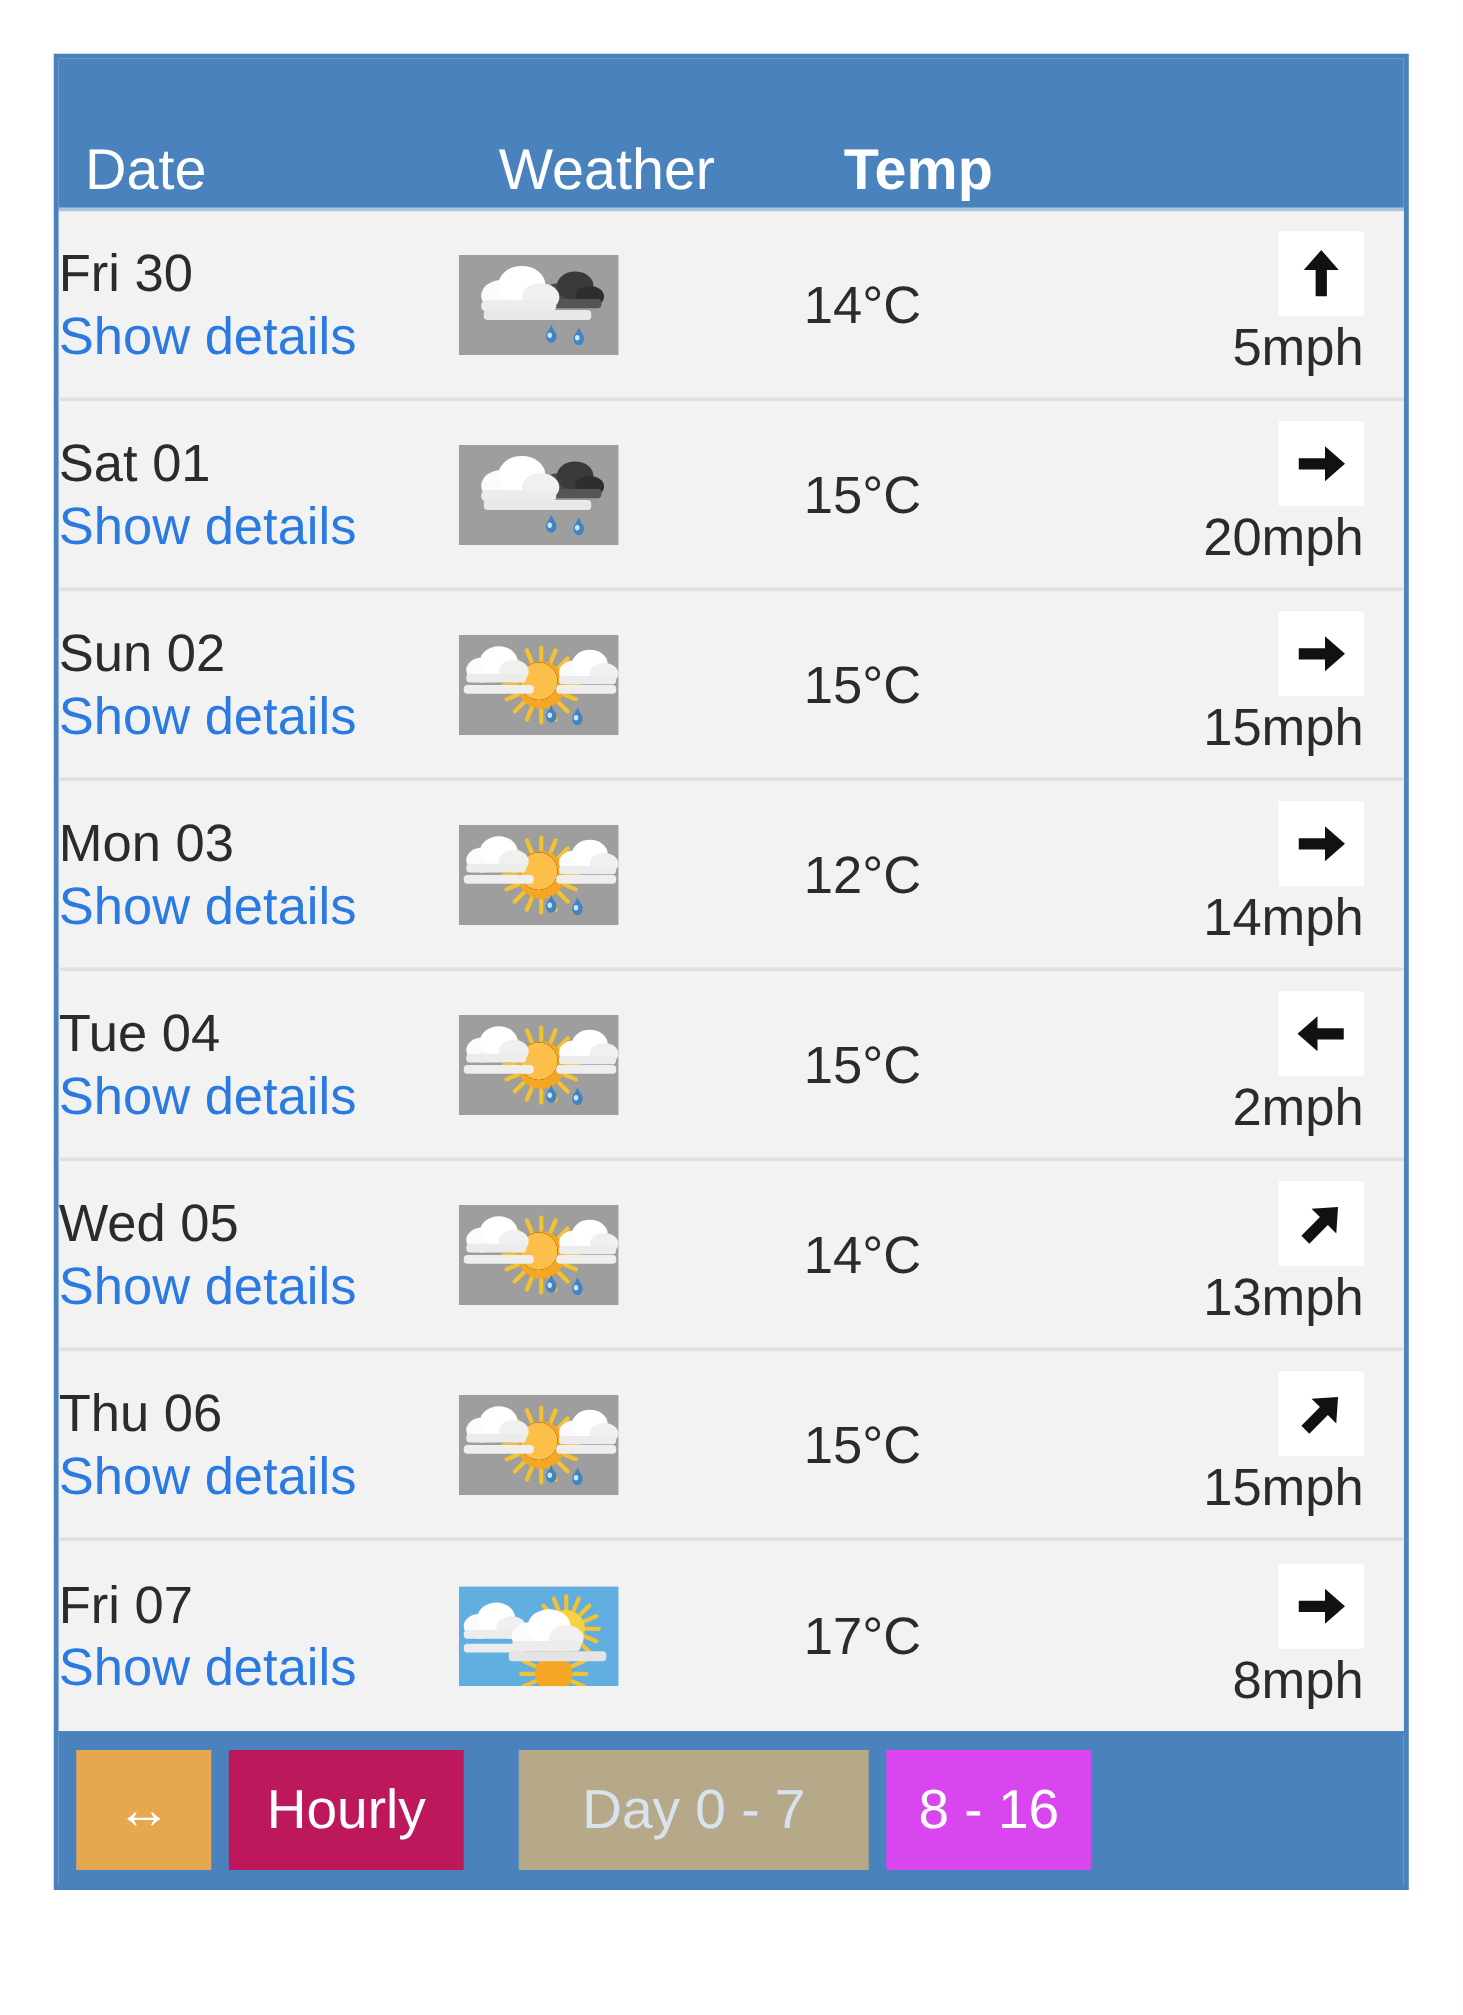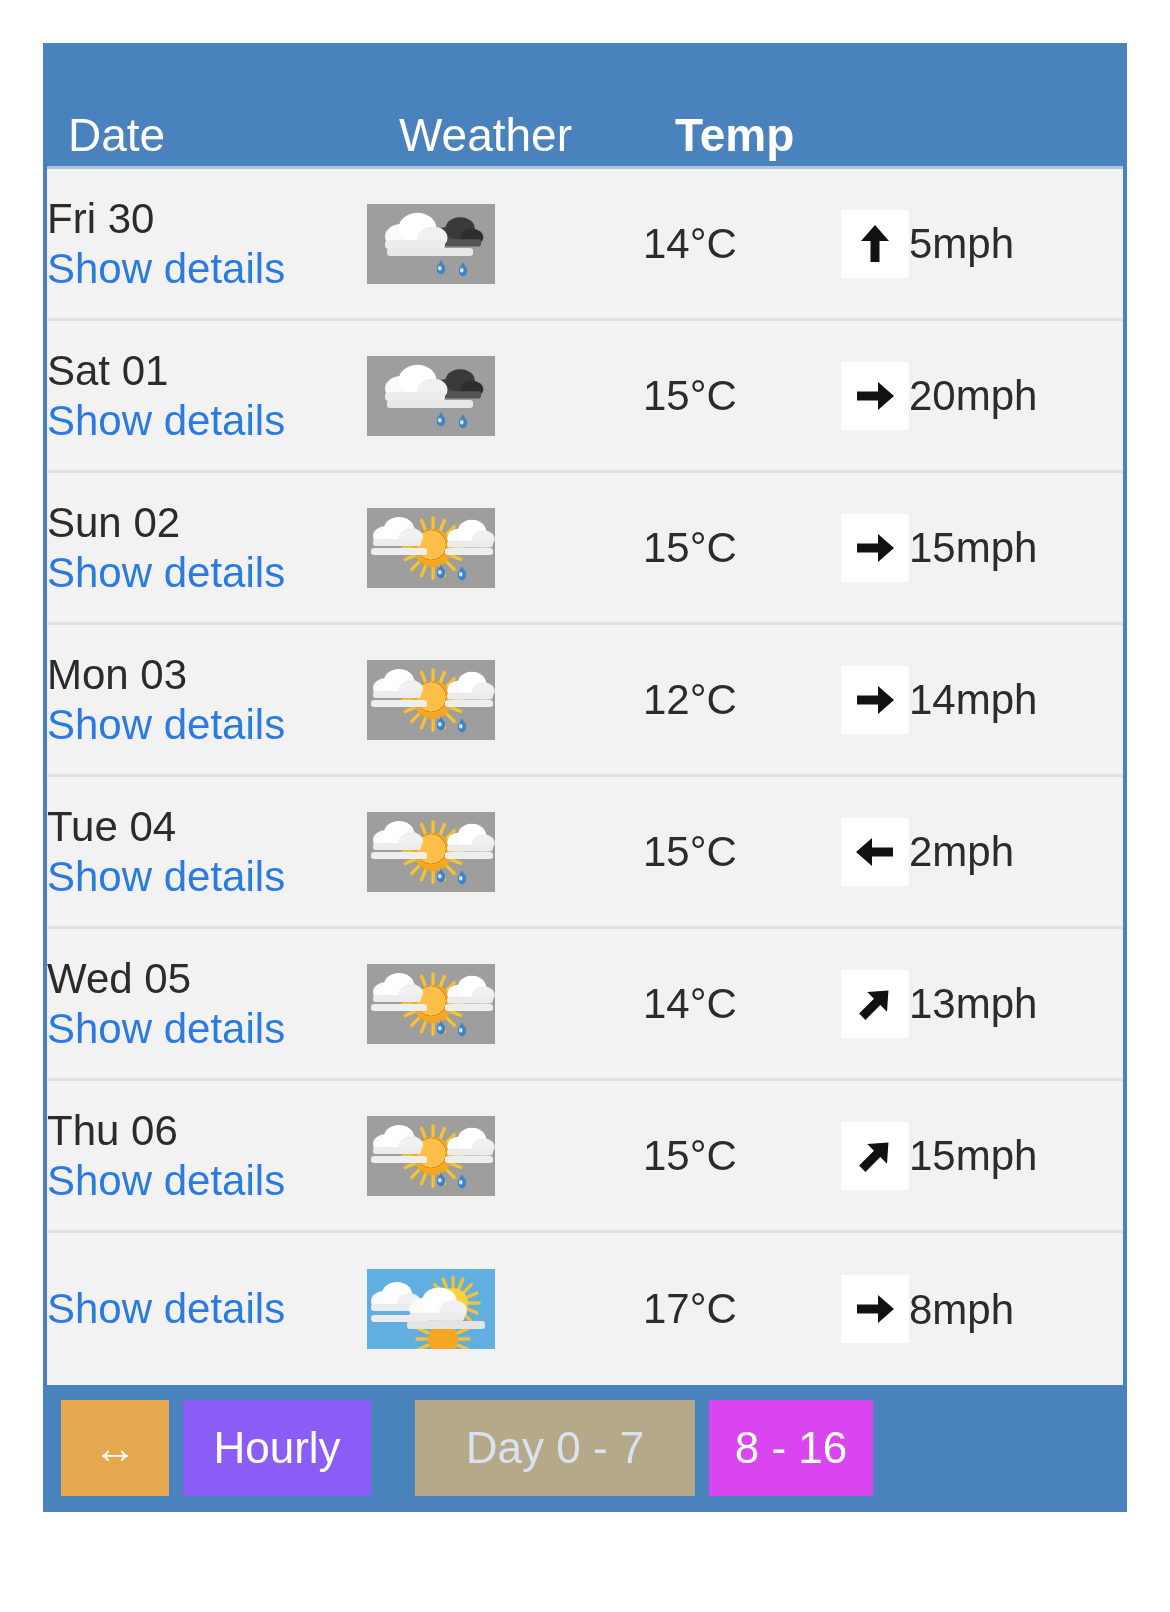--- a/index.html
+++ b/index.html
@@ -101,21 +101,22 @@
     font-size: 42px;
     color: #2b2b2b;
     text-align: left;
     white-space: nowrap;
   }
 
   .cell-wind {
     width: 252px;
     box-sizing: border-box;
     display: flex;
-    align-items: center;
+    flex-direction: column;
+    align-items: flex-end;
   }
   .wind-arrow-box {
     width: 68px;
     height: 68px;
     background: #ffffff;
     display: flex;
     align-items: center;
     justify-content: center;
     margin-left: 2px;
   }
@@ -142,21 +143,21 @@
     display: flex;
     align-items: center;
     justify-content: center;
     font-size: 44px;
     color: #ffffff;
     box-sizing: border-box;
     cursor: pointer;
     user-select: none;
   }
   .fbtn-resize  { width: 108px; background: #e5a84f; }
-  .fbtn-hourly  { width: 188px; background: #8b5cf6; }
+  .fbtn-hourly  { width: 188px; background: #be185d; }
   .fbtn-day07   { width: 280px; background: #b6a98a; color: #d8e3ef; margin-left: 30px; }
   .fbtn-day816  { width: 164px; background: #d946ef; }
 </style>
 </head>
 <body>
 
 <div class="page">
   <div class="forecast-widget">
 
     <div class="table-header">
@@ -548,20 +549,21 @@
                 <g transform="rotate(-45 23 23)">
                   <path d="M5 18.5 H26 V9 L42 23 L26 37 V27.5 H5 Z" fill="#111111"></path>
                 </g>
               </svg>
             </span>
             <span class="wind-speed">15mph</span>
           </div>
         </div>
         <div class="row">
           <div class="cell-date">
+            <div class="date-label">Fri 07</div>
             <div class="details-link">Show details</div>
           </div>
           <div class="cell-weather">
             <span class="wx-icon"><svg width="128" height="80" viewBox="0 0 128 80" xmlns="http://www.w3.org/2000/svg">
                 <rect width="128" height="80" fill="#61aee0"></rect>
                 <line x1="102" y1="34" x2="112" y2="34" stroke="#f2c230" stroke-width="3.4" stroke-linecap="round"></line>
                 <line x1="100.78207252018059" y1="40.122934917841434" x2="110.02086784529345" y2="43.94976924149233" stroke="#f2c230" stroke-width="3.4" stroke-linecap="round"></line>
                 <line x1="97.31370849898477" y1="45.31370849898476" x2="104.38477631085024" y2="52.384776310850235" stroke="#f2c230" stroke-width="3.4" stroke-linecap="round"></line>
                 <line x1="92.12293491784143" y1="48.78207252018059" x2="95.94976924149233" y2="58.02086784529345" stroke="#f2c230" stroke-width="3.4" stroke-linecap="round"></line>
                 <line x1="86" y1="50" x2="86" y2="60" stroke="#f2c230" stroke-width="3.4" stroke-linecap="round"></line>

